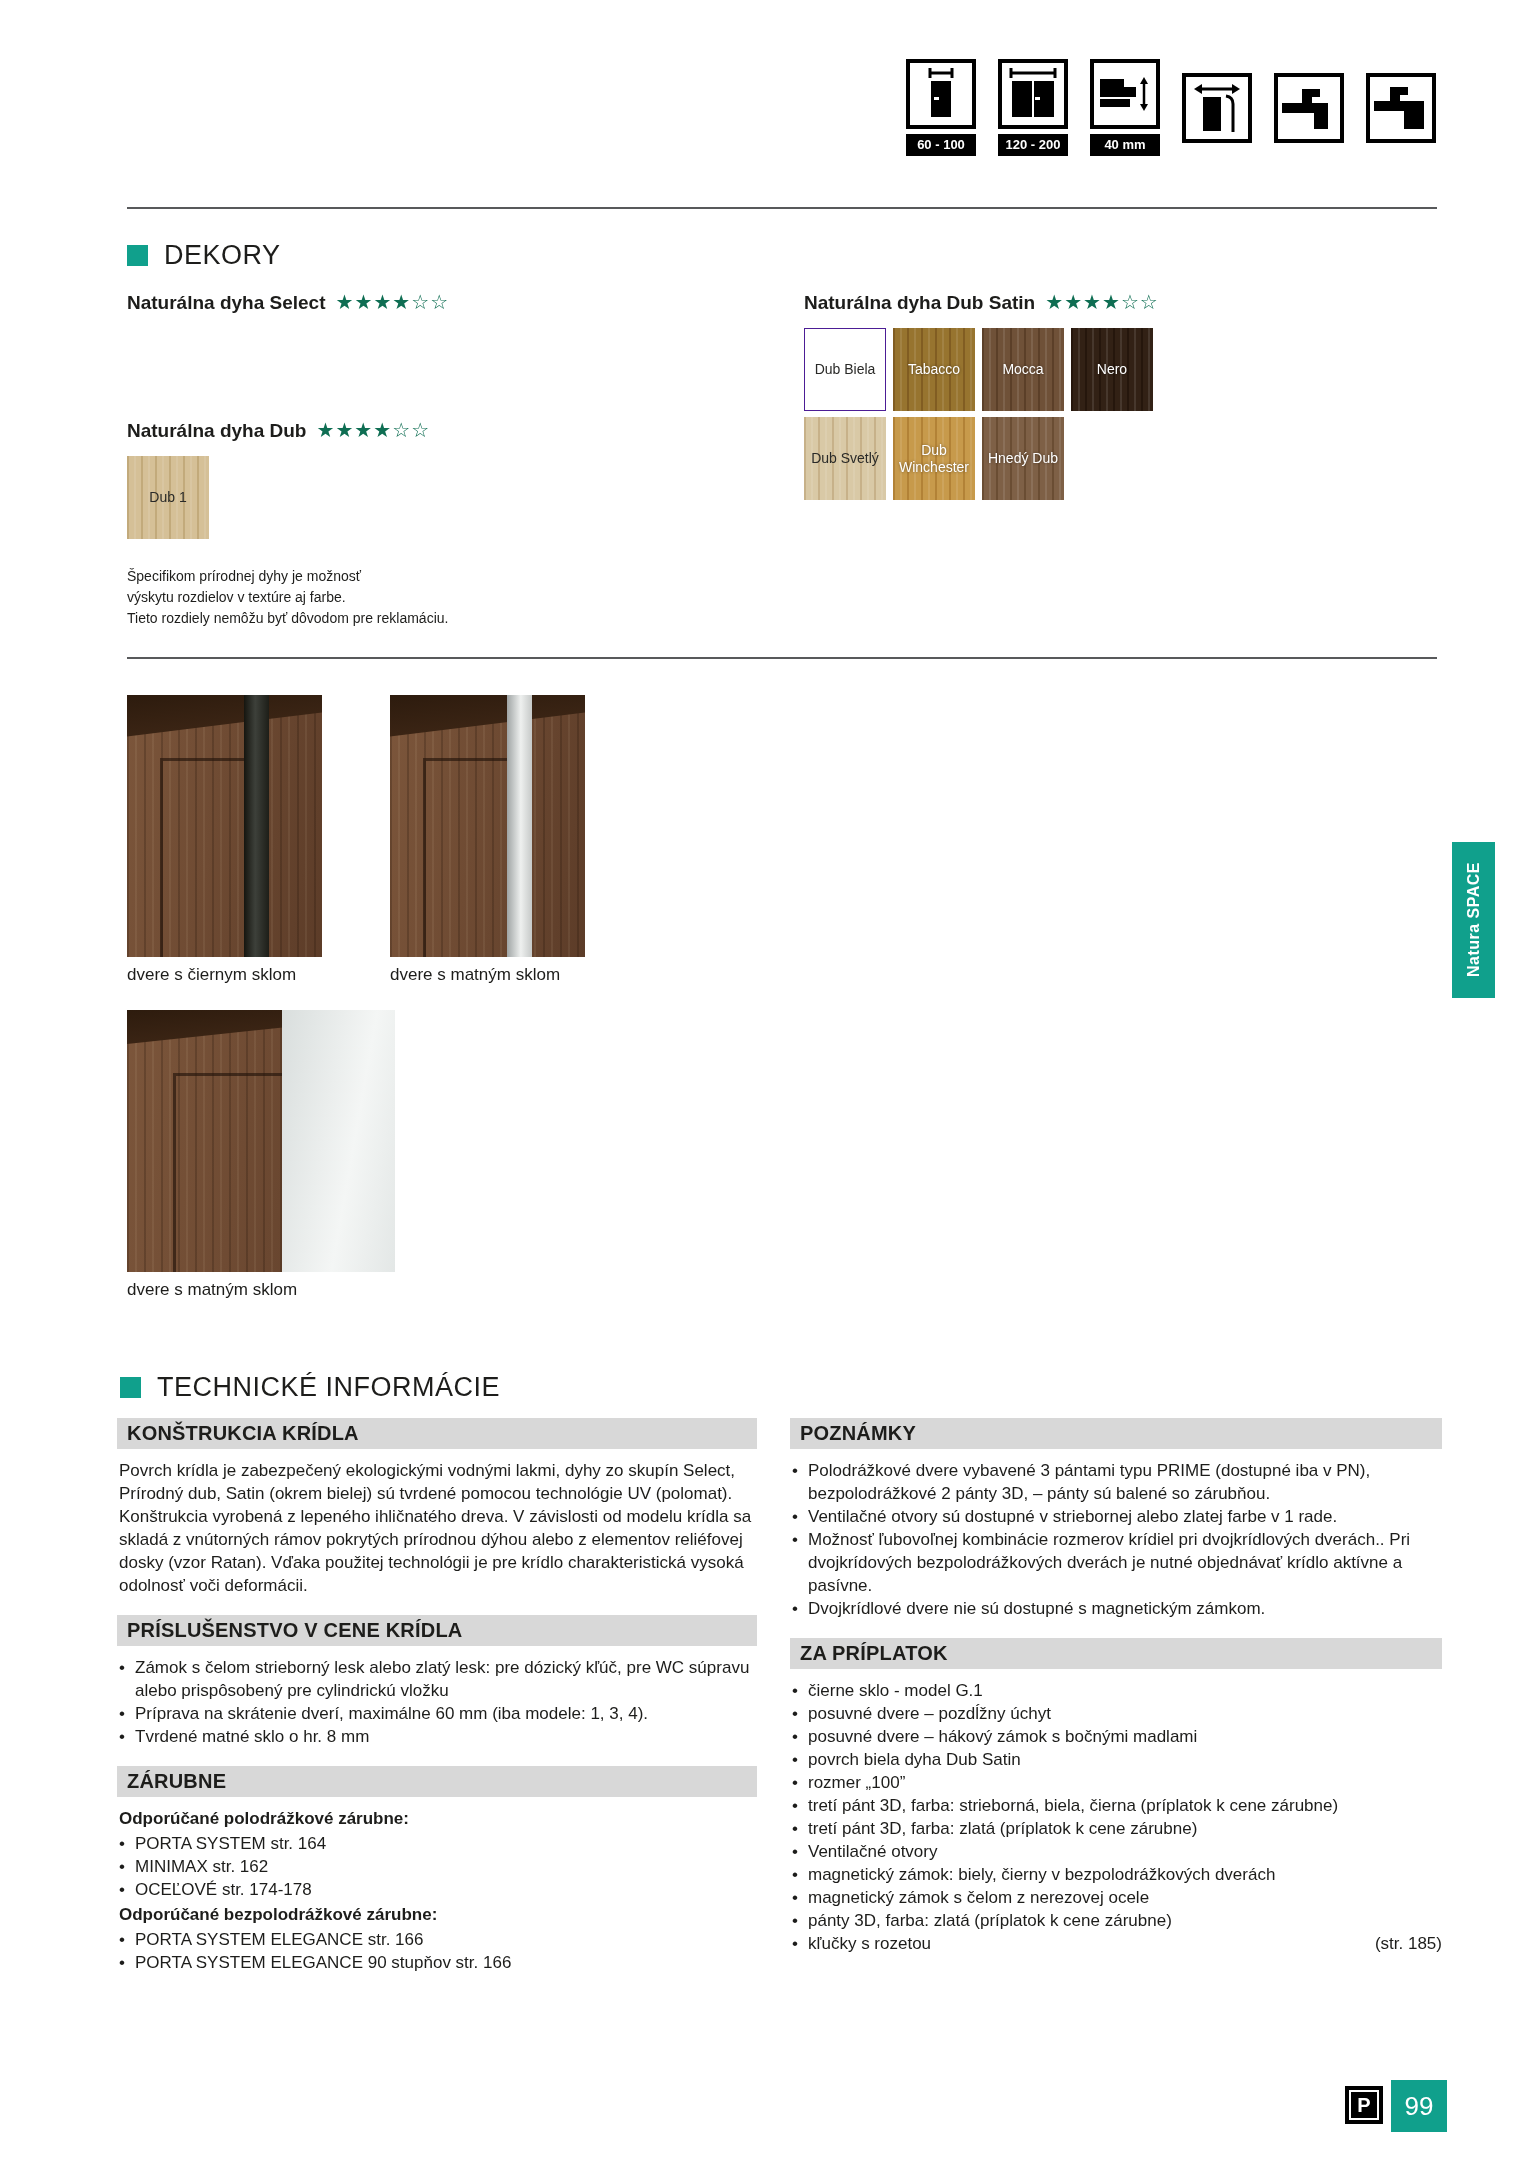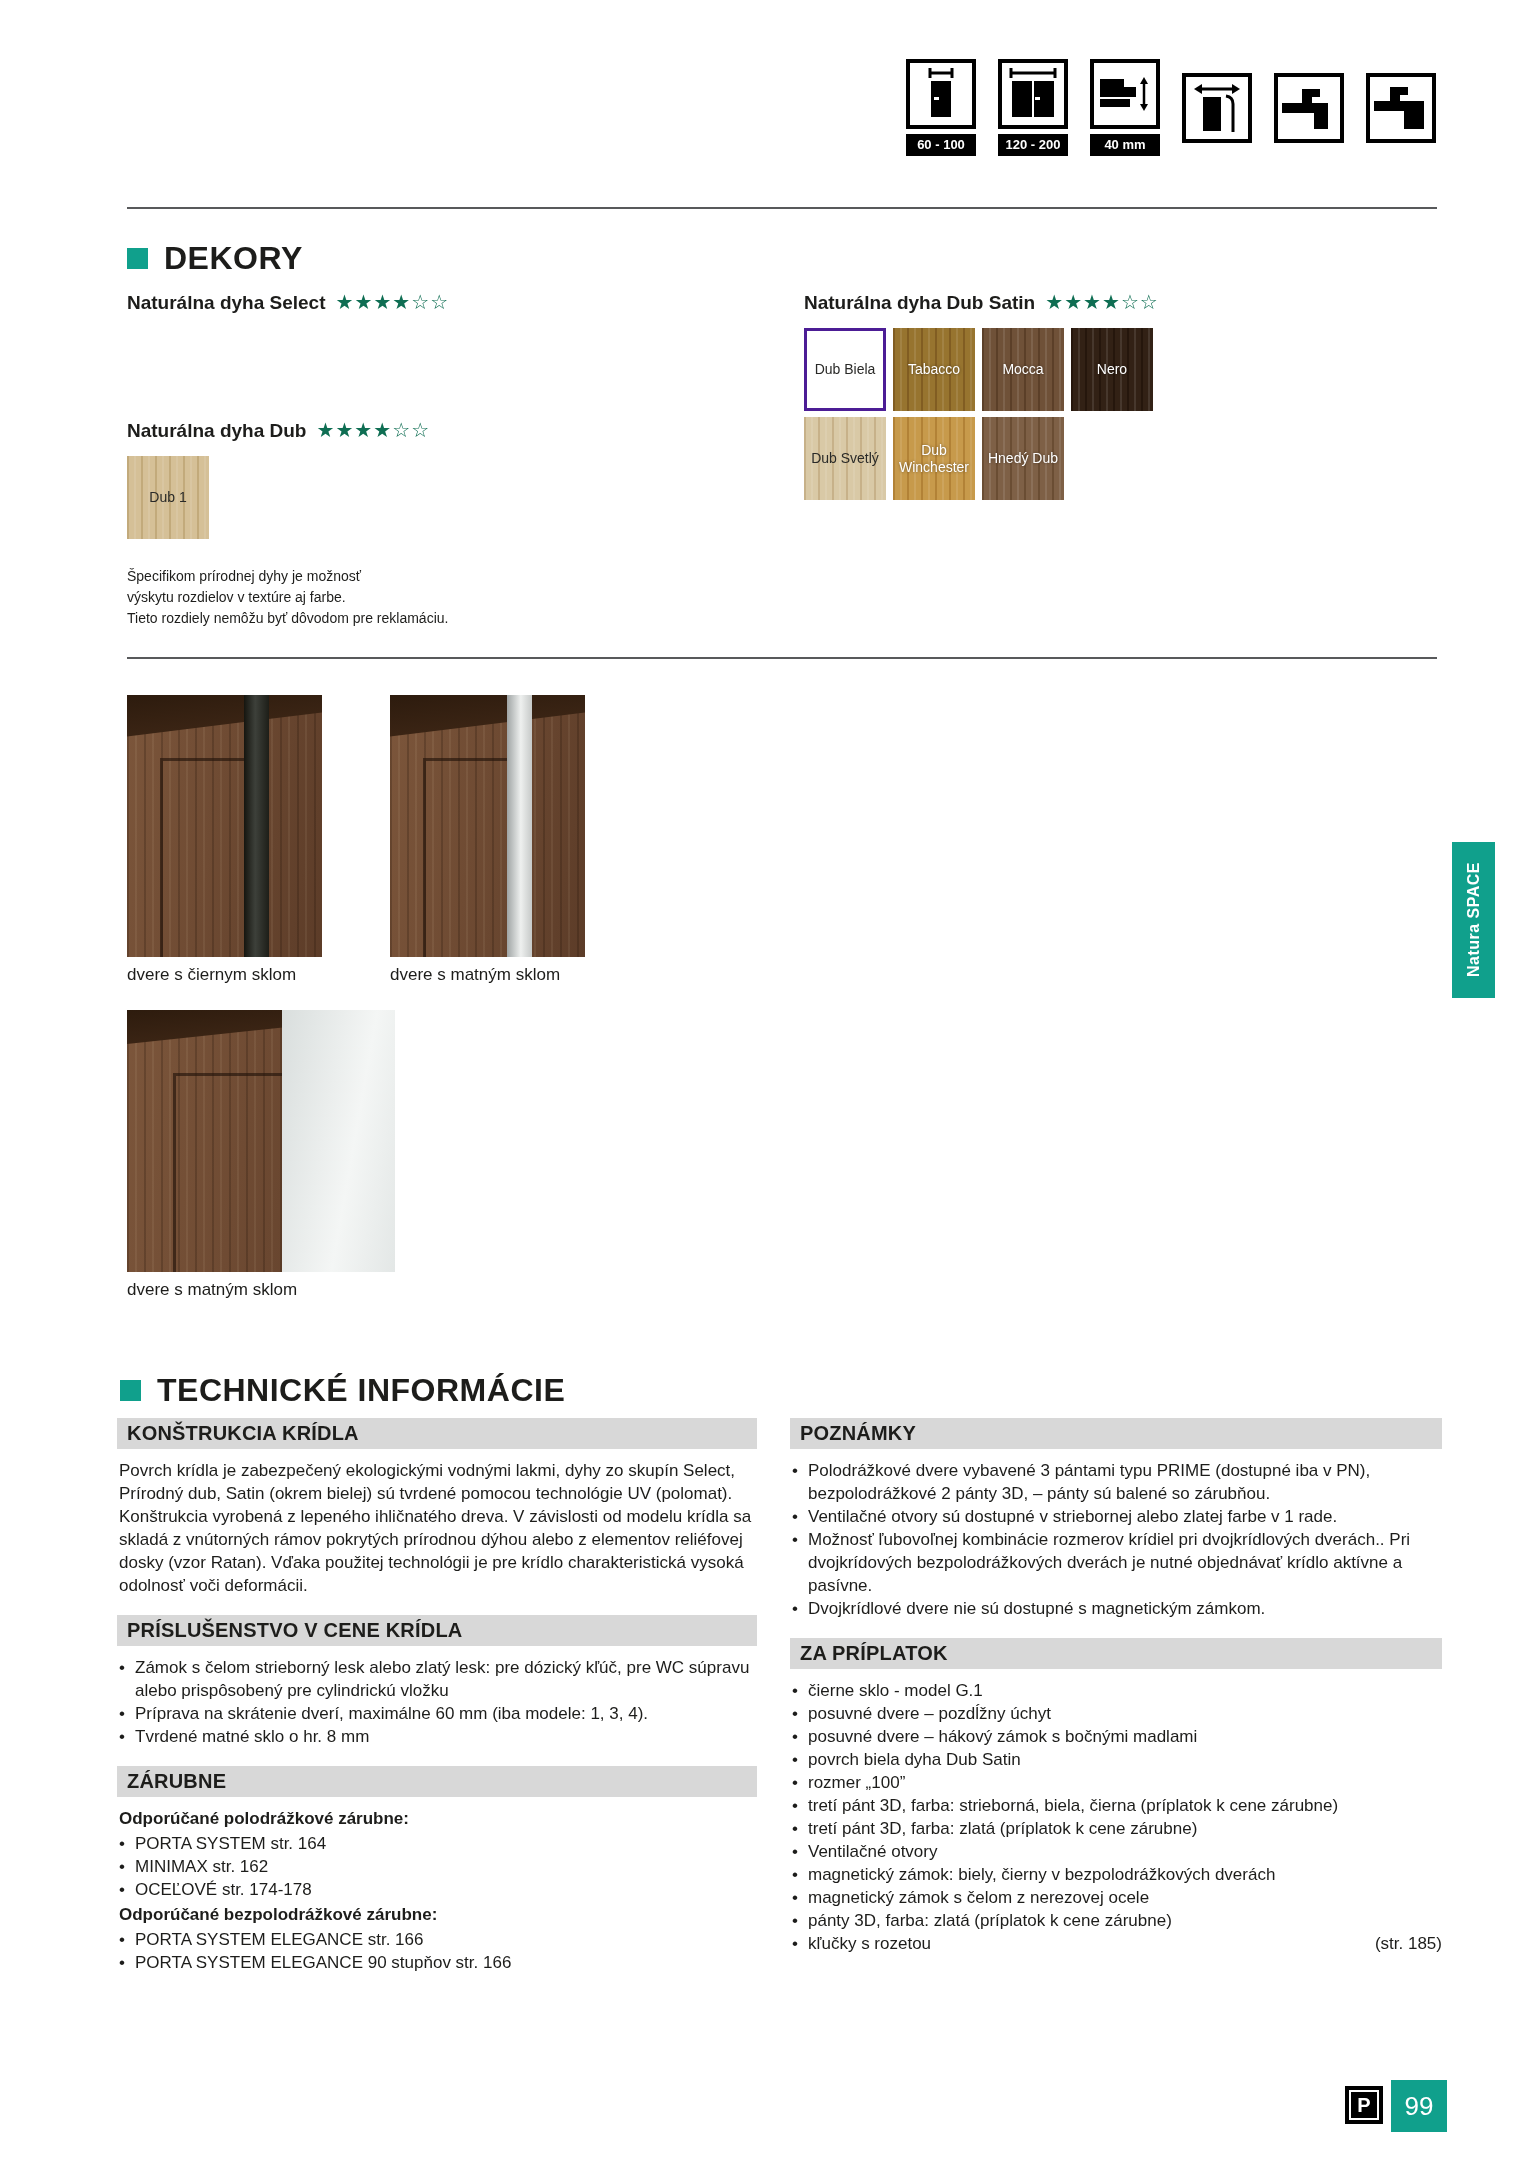--- a/index.html
+++ b/index.html
@@ -17,21 +17,21 @@
     height:22px;line-height:22px;text-align:center;}
   
   .rule{position:absolute;left:127px;width:1310px;height:2px;background:#58595b;}
   .rule-1{top:207px;}
   .rule-2{top:657px;}
   
   .section-header{position:absolute;display:flex;align-items:center;gap:16px;}
   .dekory-header{left:127px;top:240px;}
   .tech-header{left:120px;top:1372px;}
   .accent-square{width:21px;height:21px;background:var(--accent);display:inline-block;}
-  .section-title{font-size:32px;font-weight:700;letter-spacing:.5px;}
+  .section-title{font-size:27px;font-weight:400;letter-spacing:.5px;}
   
   .decor-group{position:absolute;}
   .g-select{left:127px;top:292px;}
   .g-dub{left:127px;top:420px;}
   .g-satin{left:804px;top:292px;}
   .group-title-row{display:flex;align-items:flex-start;gap:10px;margin-bottom:12px;height:24px;}
   .group-title{font-size:19px;font-weight:700;white-space:nowrap;}
   .stars{font-size:20px;color:var(--stars);letter-spacing:1px;line-height:1;}
   .swatch-grid{display:grid;grid-template-columns:repeat(4,82px);gap:6px 7px;}
   .swatch-grid.cols-2{grid-template-columns:repeat(2,82px);}
@@ -40,21 +40,21 @@
     width:82px;height:83px;box-sizing:border-box;position:relative;
     display:flex;align-items:center;justify-content:center;text-align:center;
     font-size:14px;line-height:17px;
     background:
       repeating-linear-gradient(90deg, var(--streak) 0 2px, transparent 2px 7px,
         rgba(255,255,255,.10) 7px 9px, transparent 9px 14px),
       var(--base);
   }
   .swatch.txt-light{color:#fff;text-shadow:0 0 3px rgba(0,0,0,.45);}
   .swatch.txt-dark{color:#2a2a28;}
-  .swatch.bordered{border:3px solid #4c1d95;background:var(--base);}
+  .swatch.bordered{border:1px solid #4c1d95;background:var(--base);}
   
   .note{position:absolute;left:127px;top:566px;font-size:14px;line-height:21px;}
   
   .door-fig{position:absolute;}
   .fig-1{left:127px;top:695px;}
   .fig-2{left:390px;top:695px;}
   .fig-3{left:127px;top:1010px;}
   .door-art{position:relative;overflow:hidden;width:195px;height:262px;
     background:
       repeating-linear-gradient(90deg, rgba(30,15,5,.22) 0 2px, transparent 2px 8px,

